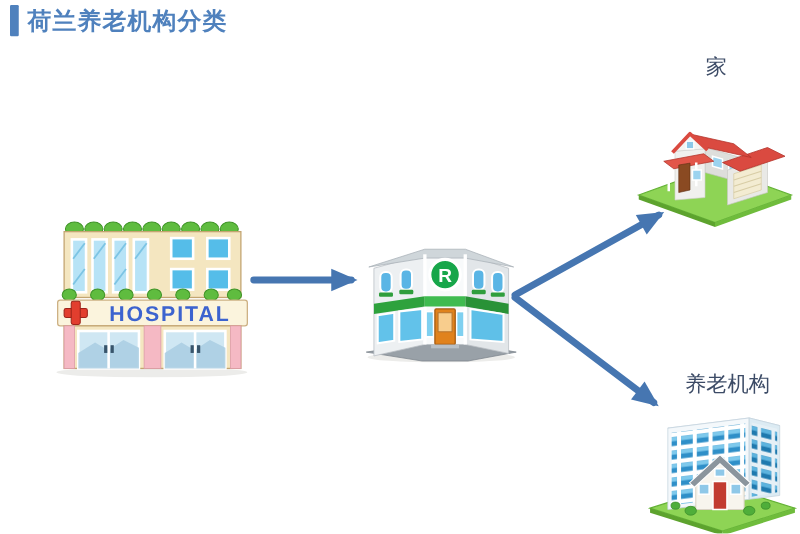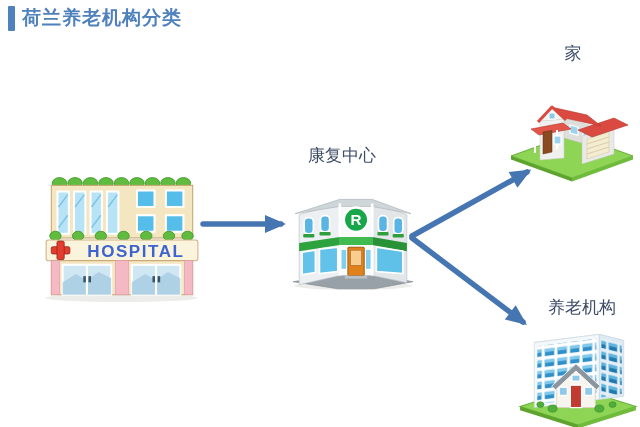--- a/index.html
+++ b/index.html
@@ -1,20 +1,20 @@
 <!DOCTYPE html>
 <html><head>
 <meta charset="utf-8">
 <style>
   html,body{margin:0;padding:0;background:#ffffff;}
   .canvas{
     position:relative;width:640px;height:427px;background:#ffffff;overflow:hidden;
     font-family:"Liberation Sans","DejaVu Sans",sans-serif;
   }
-  .title-wrap{position:absolute;left:8px;top:4px;height:28px;display:flex;align-items:center;}
+  .title-wrap{position:absolute;left:8px;top:4px;height:28px;display:flex;align-items:flex-start;}
   .title-bar{display:inline-block;width:7px;height:25px;background:#4f81bd;border-radius:1px;}
   .title-text{margin-left:7px;font-size:19px;font-weight:bold;color:#4f81bd;letter-spacing:1px;white-space:nowrap;}
   .node-label{position:absolute;width:120px;text-align:center;font-size:17px;color:#3c4b66;white-space:nowrap;}
   #lbl-hospital{left:71px;top:144px;}
   #lbl-rehab{left:282px;top:144px;}
   #lbl-home{left:513px;top:42px;}
   #lbl-nursing{left:522px;top:296px;}
   .icon{position:absolute;}
   #icon-hospital{left:42px;top:176px;width:160px;height:126px;}
   #icon-rehab{left:291px;top:186px;width:124px;height:105px;}
@@ -26,21 +26,20 @@
 </head>
 <body>
 
 <div class="canvas">
 
   <div class="title-wrap">
     <span class="title-bar"></span>
     <span class="title-text">荷兰养老机构分类</span>
   </div>
 
-  <div class="node-label" id="lbl-rehab">康复中心</div>
   <div class="node-label" id="lbl-home">家</div>
   <div class="node-label" id="lbl-nursing">养老机构</div>
 
   <svg class="icon" id="icon-hospital" viewBox="0 0 155 122">
     <ellipse cx="77" cy="118" rx="74" ry="4" fill="#ececea"></ellipse>
     <g fill="#5fbc3f" stroke="#3f9427" stroke-width="0.8">
       <ellipse cx="17" cy="7" rx="7" ry="5.5"></ellipse>
         <ellipse cx="32" cy="7" rx="7" ry="5.5"></ellipse>
       <ellipse cx="47" cy="7" rx="7" ry="5.5"></ellipse>
         <ellipse cx="62" cy="7" rx="7" ry="5.5"></ellipse>

